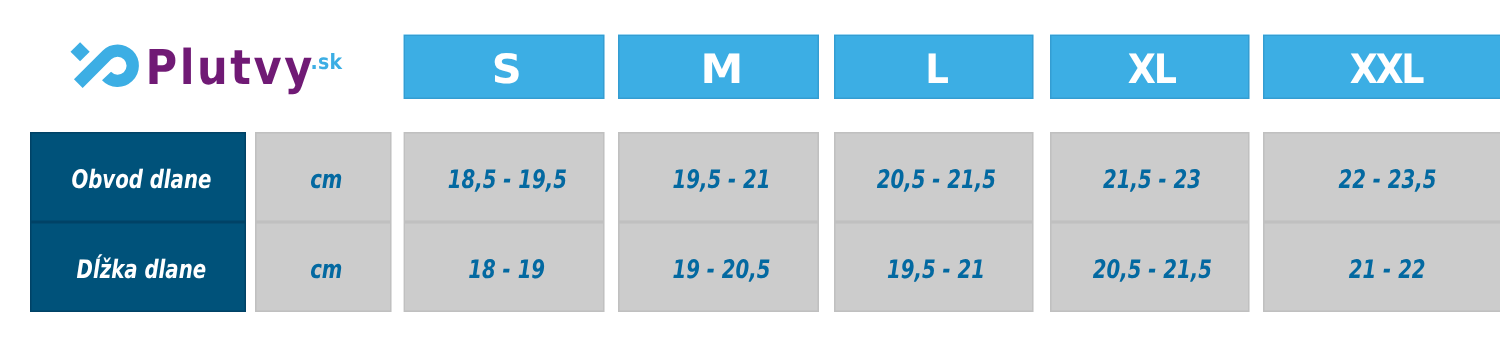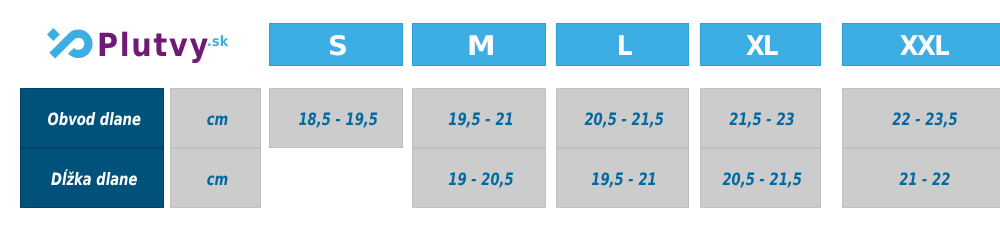--- a/index.html
+++ b/index.html
@@ -30,21 +30,21 @@
   .cell{position:absolute;top:0;bottom:0;box-sizing:border-box;
         display:flex;align-items:center;justify-content:center;
         white-space:nowrap;}
 
   
   .corner  {left:20px;  width:144px;}
   .unitcol {left:170px; width:91px;}
   .c1{left:269px; width:134px;}
   .c2{left:412px; width:134px;}
   .c3{left:556px; width:133px;}
-  .c4{left:700px; width:121px;}
+  .c4{left:700px; width:133px;}
   .c5{left:842px; width:162px;}
 
   .hdr{background:#3caee4;color:#ffffff;font-weight:bold;font-size:27px;letter-spacing:-1.5px;
        box-shadow:inset 0 0 0 1px rgba(0,50,90,0.13);}
   .hdr .txt{position:relative;top:2px;left:1px;display:inline-block;}
   .hdr.c1 .txt{transform:scaleX(1.14);}
   .hdr.c2 .txt{transform:scaleX(1.18);}
   .hdr.c3 .txt{transform:scaleX(1.02);}
   .lbl{left:20px;width:144px;background:#00527a;color:#ffffff;
        box-shadow:inset 0 0 0 1px rgba(0,25,45,0.26);}
@@ -113,20 +113,23 @@
         </div>
     </div>
 
     <div class="row row-b2">
       <div class="cell lbl">
           <span class="txt">Dĺžka dlane</span>
         </div>
       <div class="cell val unitcol">
           <span class="txt">cm</span>
         </div>
+      <div class="cell val c1">
+          <span class="txt">18 - 19</span>
+        </div>
       <div class="cell val c2">
           <span class="txt">19 - 20,5</span>
         </div>
       <div class="cell val c3">
           <span class="txt">19,5 - 21</span>
         </div>
       <div class="cell val c4">
           <span class="txt">20,5 - 21,5</span>
         </div>
       <div class="cell val c5">

